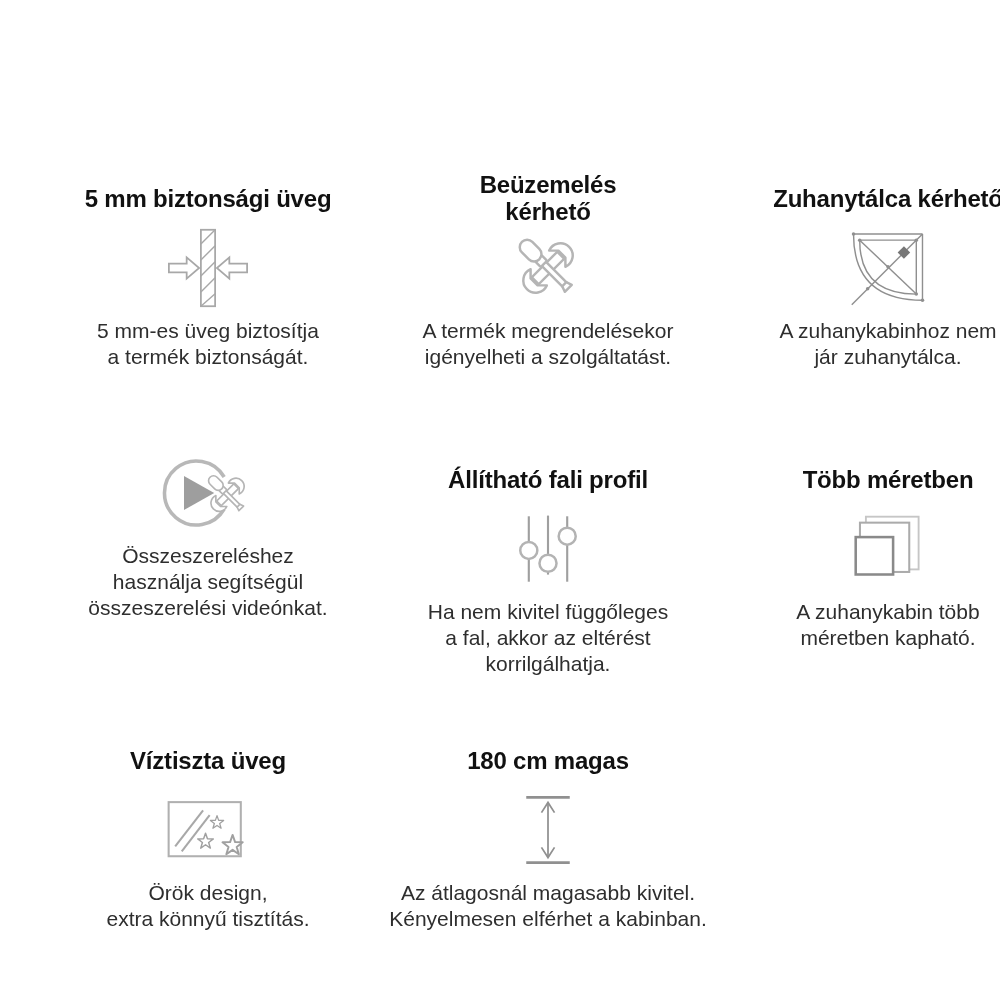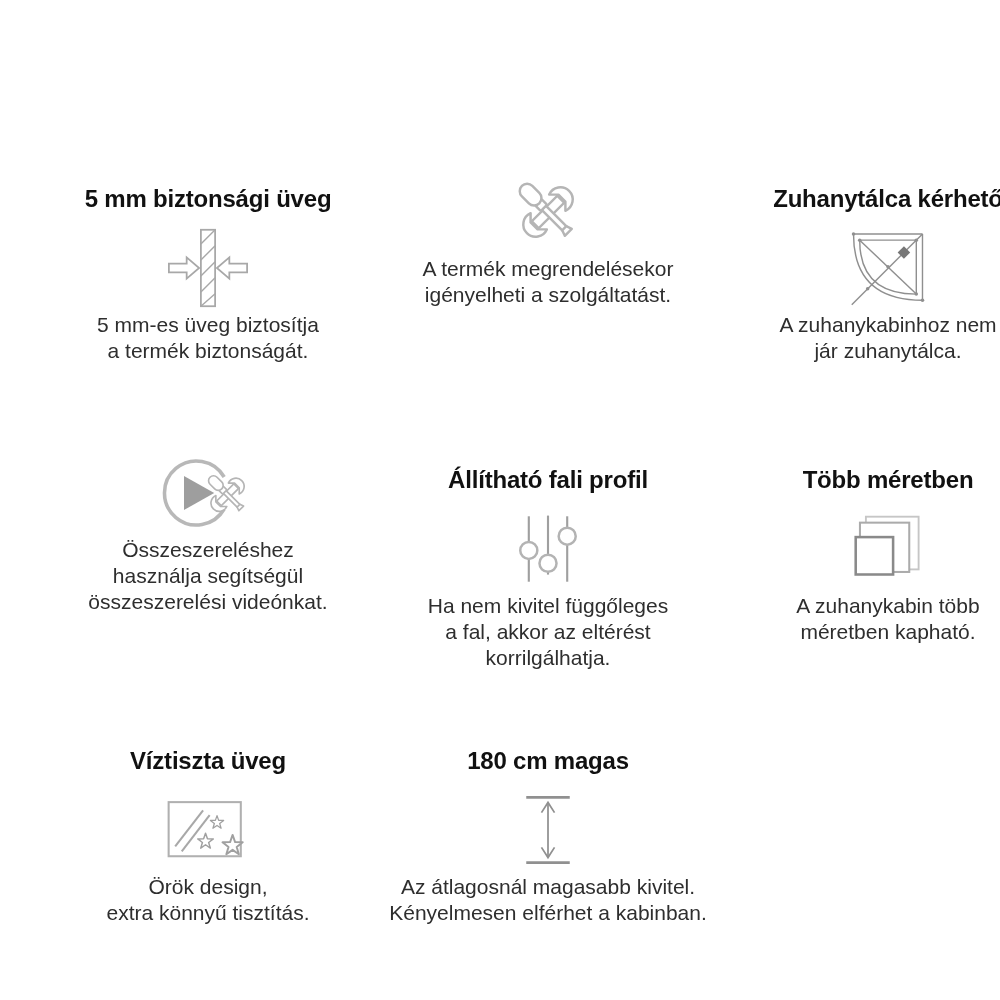--- a/index.html
+++ b/index.html
@@ -36,21 +36,21 @@
     white-space:pre-line;
     letter-spacing:-0.2px;
   }
   .feature-icon{
     height:84px;
     display:flex;
     align-items:center;
     justify-content:center;
   }
   .feature-text{
-    margin-top:2px;
+    margin-top:8px;
     text-align:center;
     font-size:21px;
     color:#2e2e2e;
     line-height:26px;
     white-space:pre-line;
     width:max-content;
   }
 </style>
 </head>
 <body>
@@ -94,20 +94,22 @@
             <polygon points="6,40 26,40 26,33 40,45 26,57 26,50 6,50" stroke-width="2" fill="#ffffff"></polygon>
             <polygon points="94,40 74,40 74,33 60,45 74,57 74,50 94,50" stroke-width="2" fill="#ffffff"></polygon>
           </g>
         </svg>
       </div>
       <div class="feature-text">5 mm-es üveg biztosítja
 a termék biztonságát.</div>
     </div>
 
     <div class="feature">
+      <div class="feature-title">Beüzemelés
+kérhető</div>
       <div class="feature-icon">
         <svg width="82" height="82" viewBox="0 0 100 100">
           <use href="#tools-def"></use>
         </svg>
       </div>
       <div class="feature-text">A termék megrendelésekor
 igényelheti a szolgáltatást.</div>
     </div>
 
     <div class="feature">

